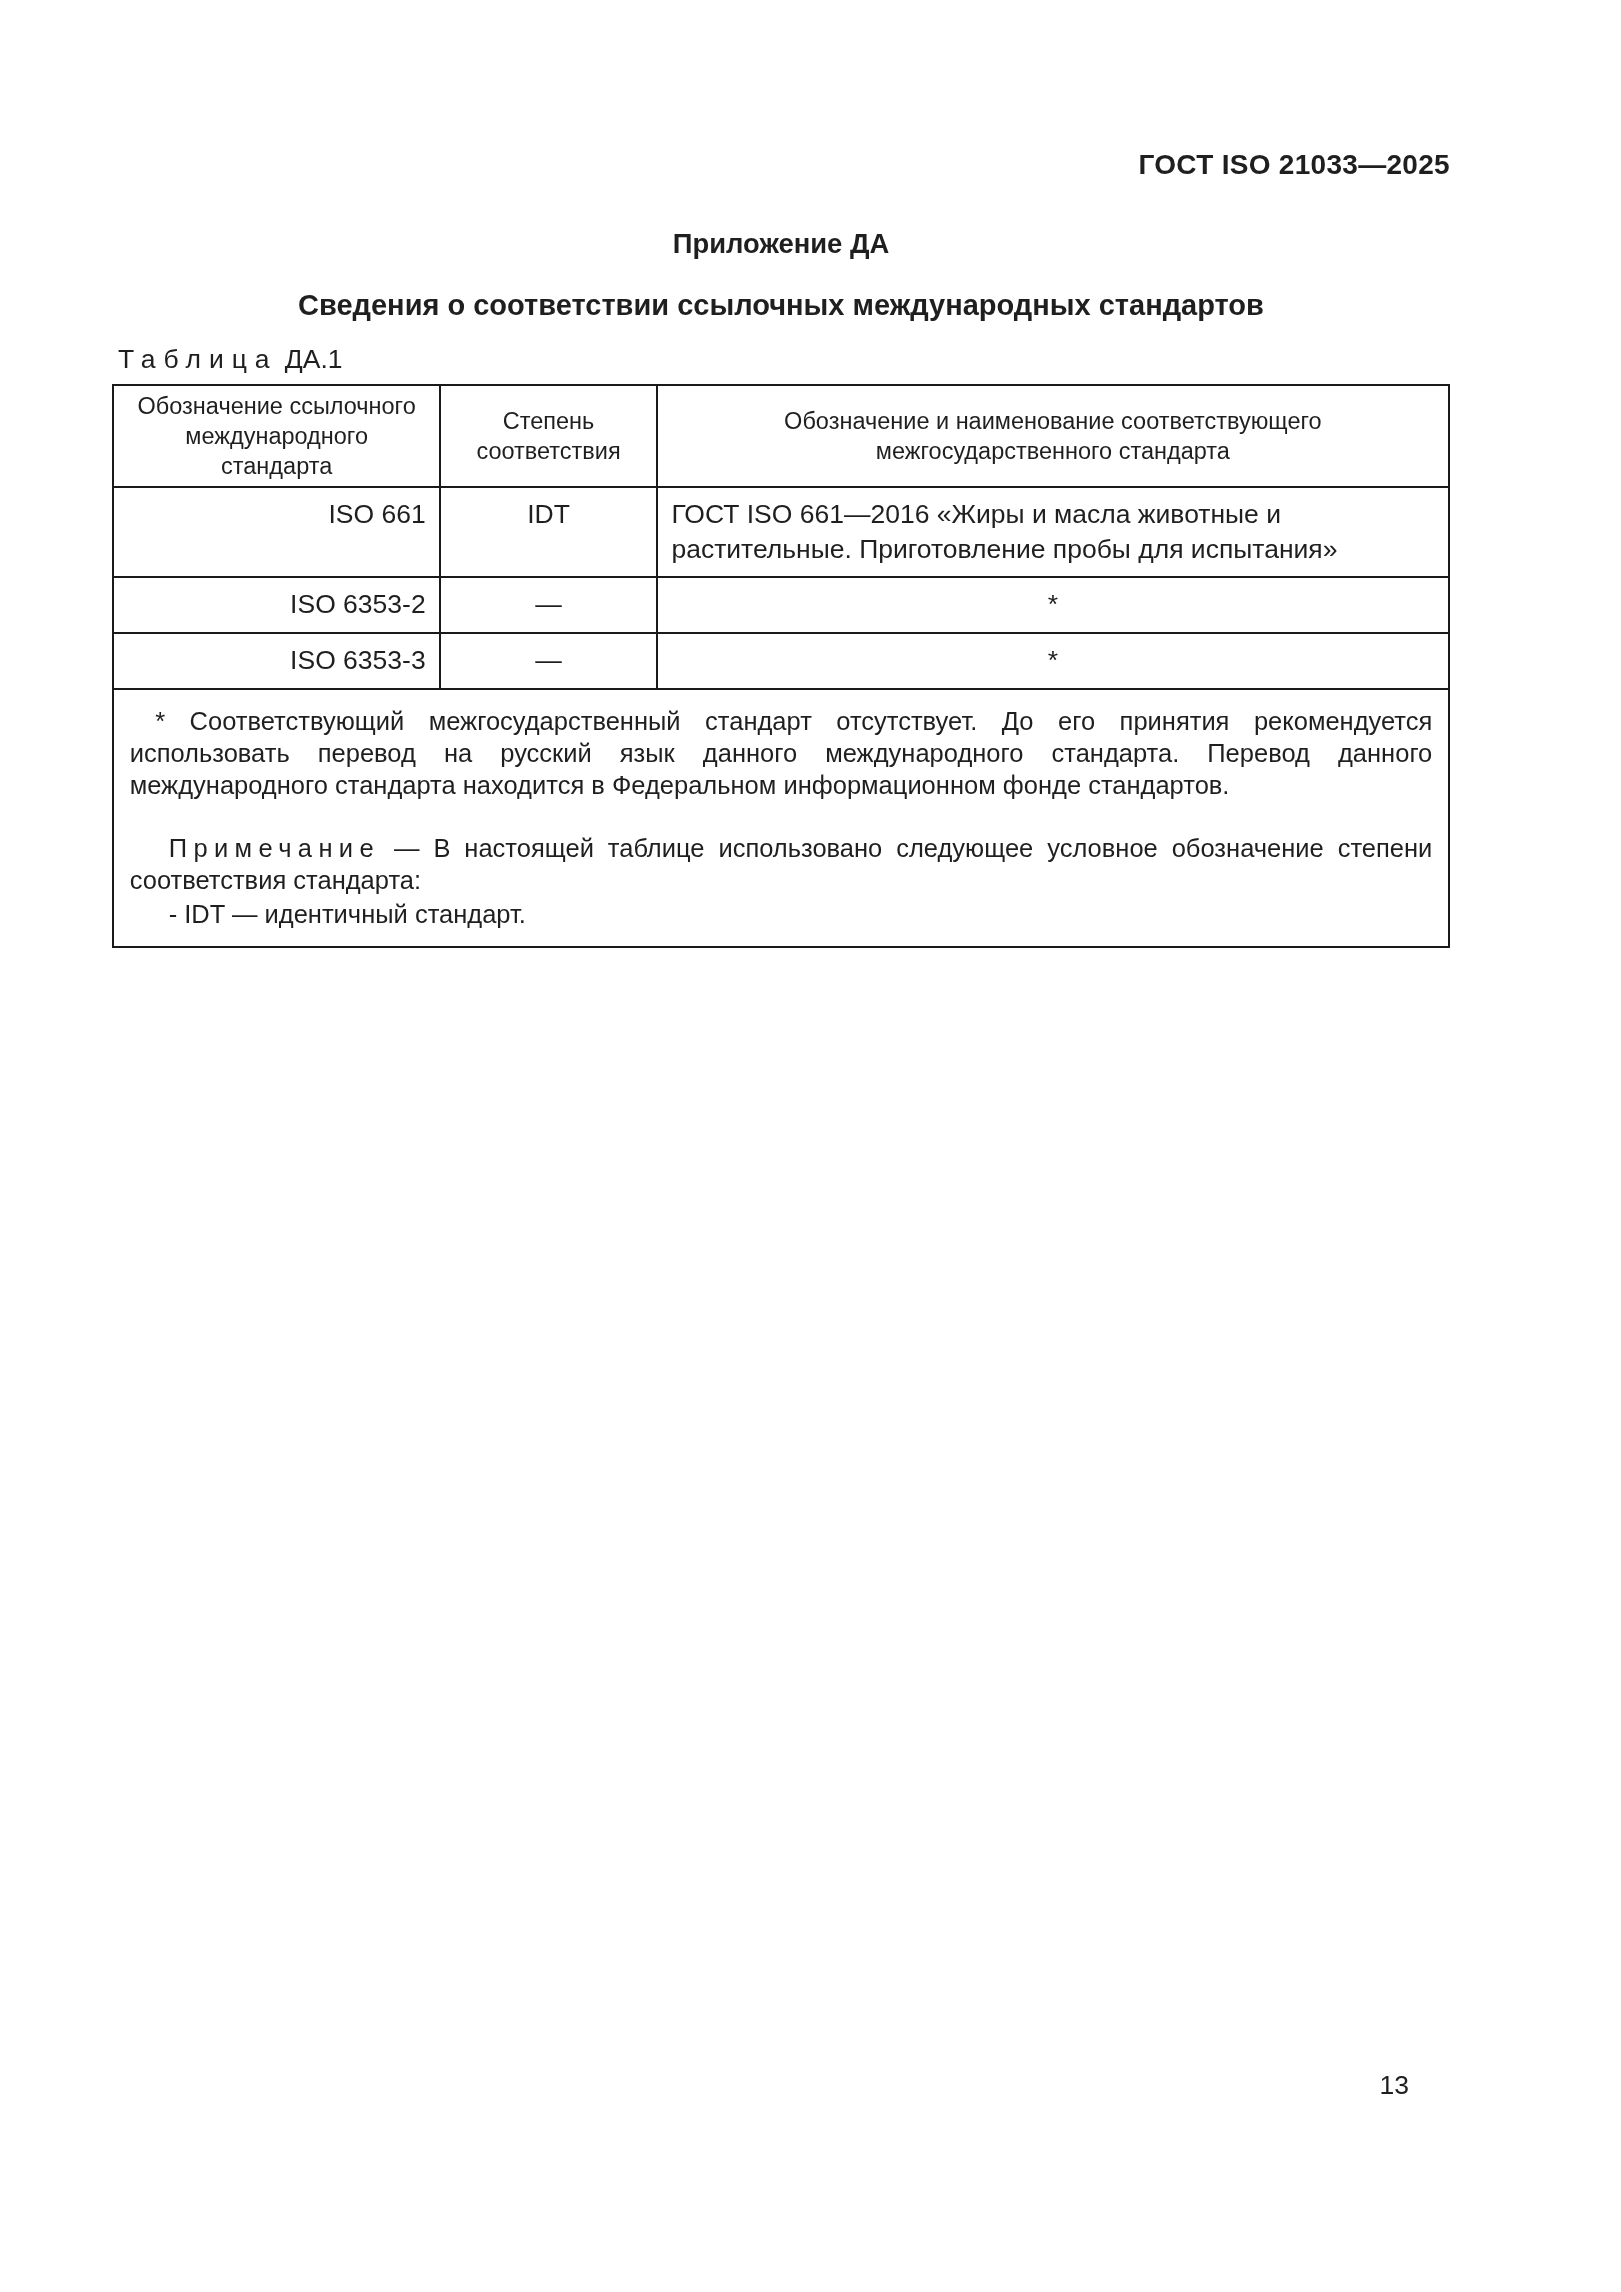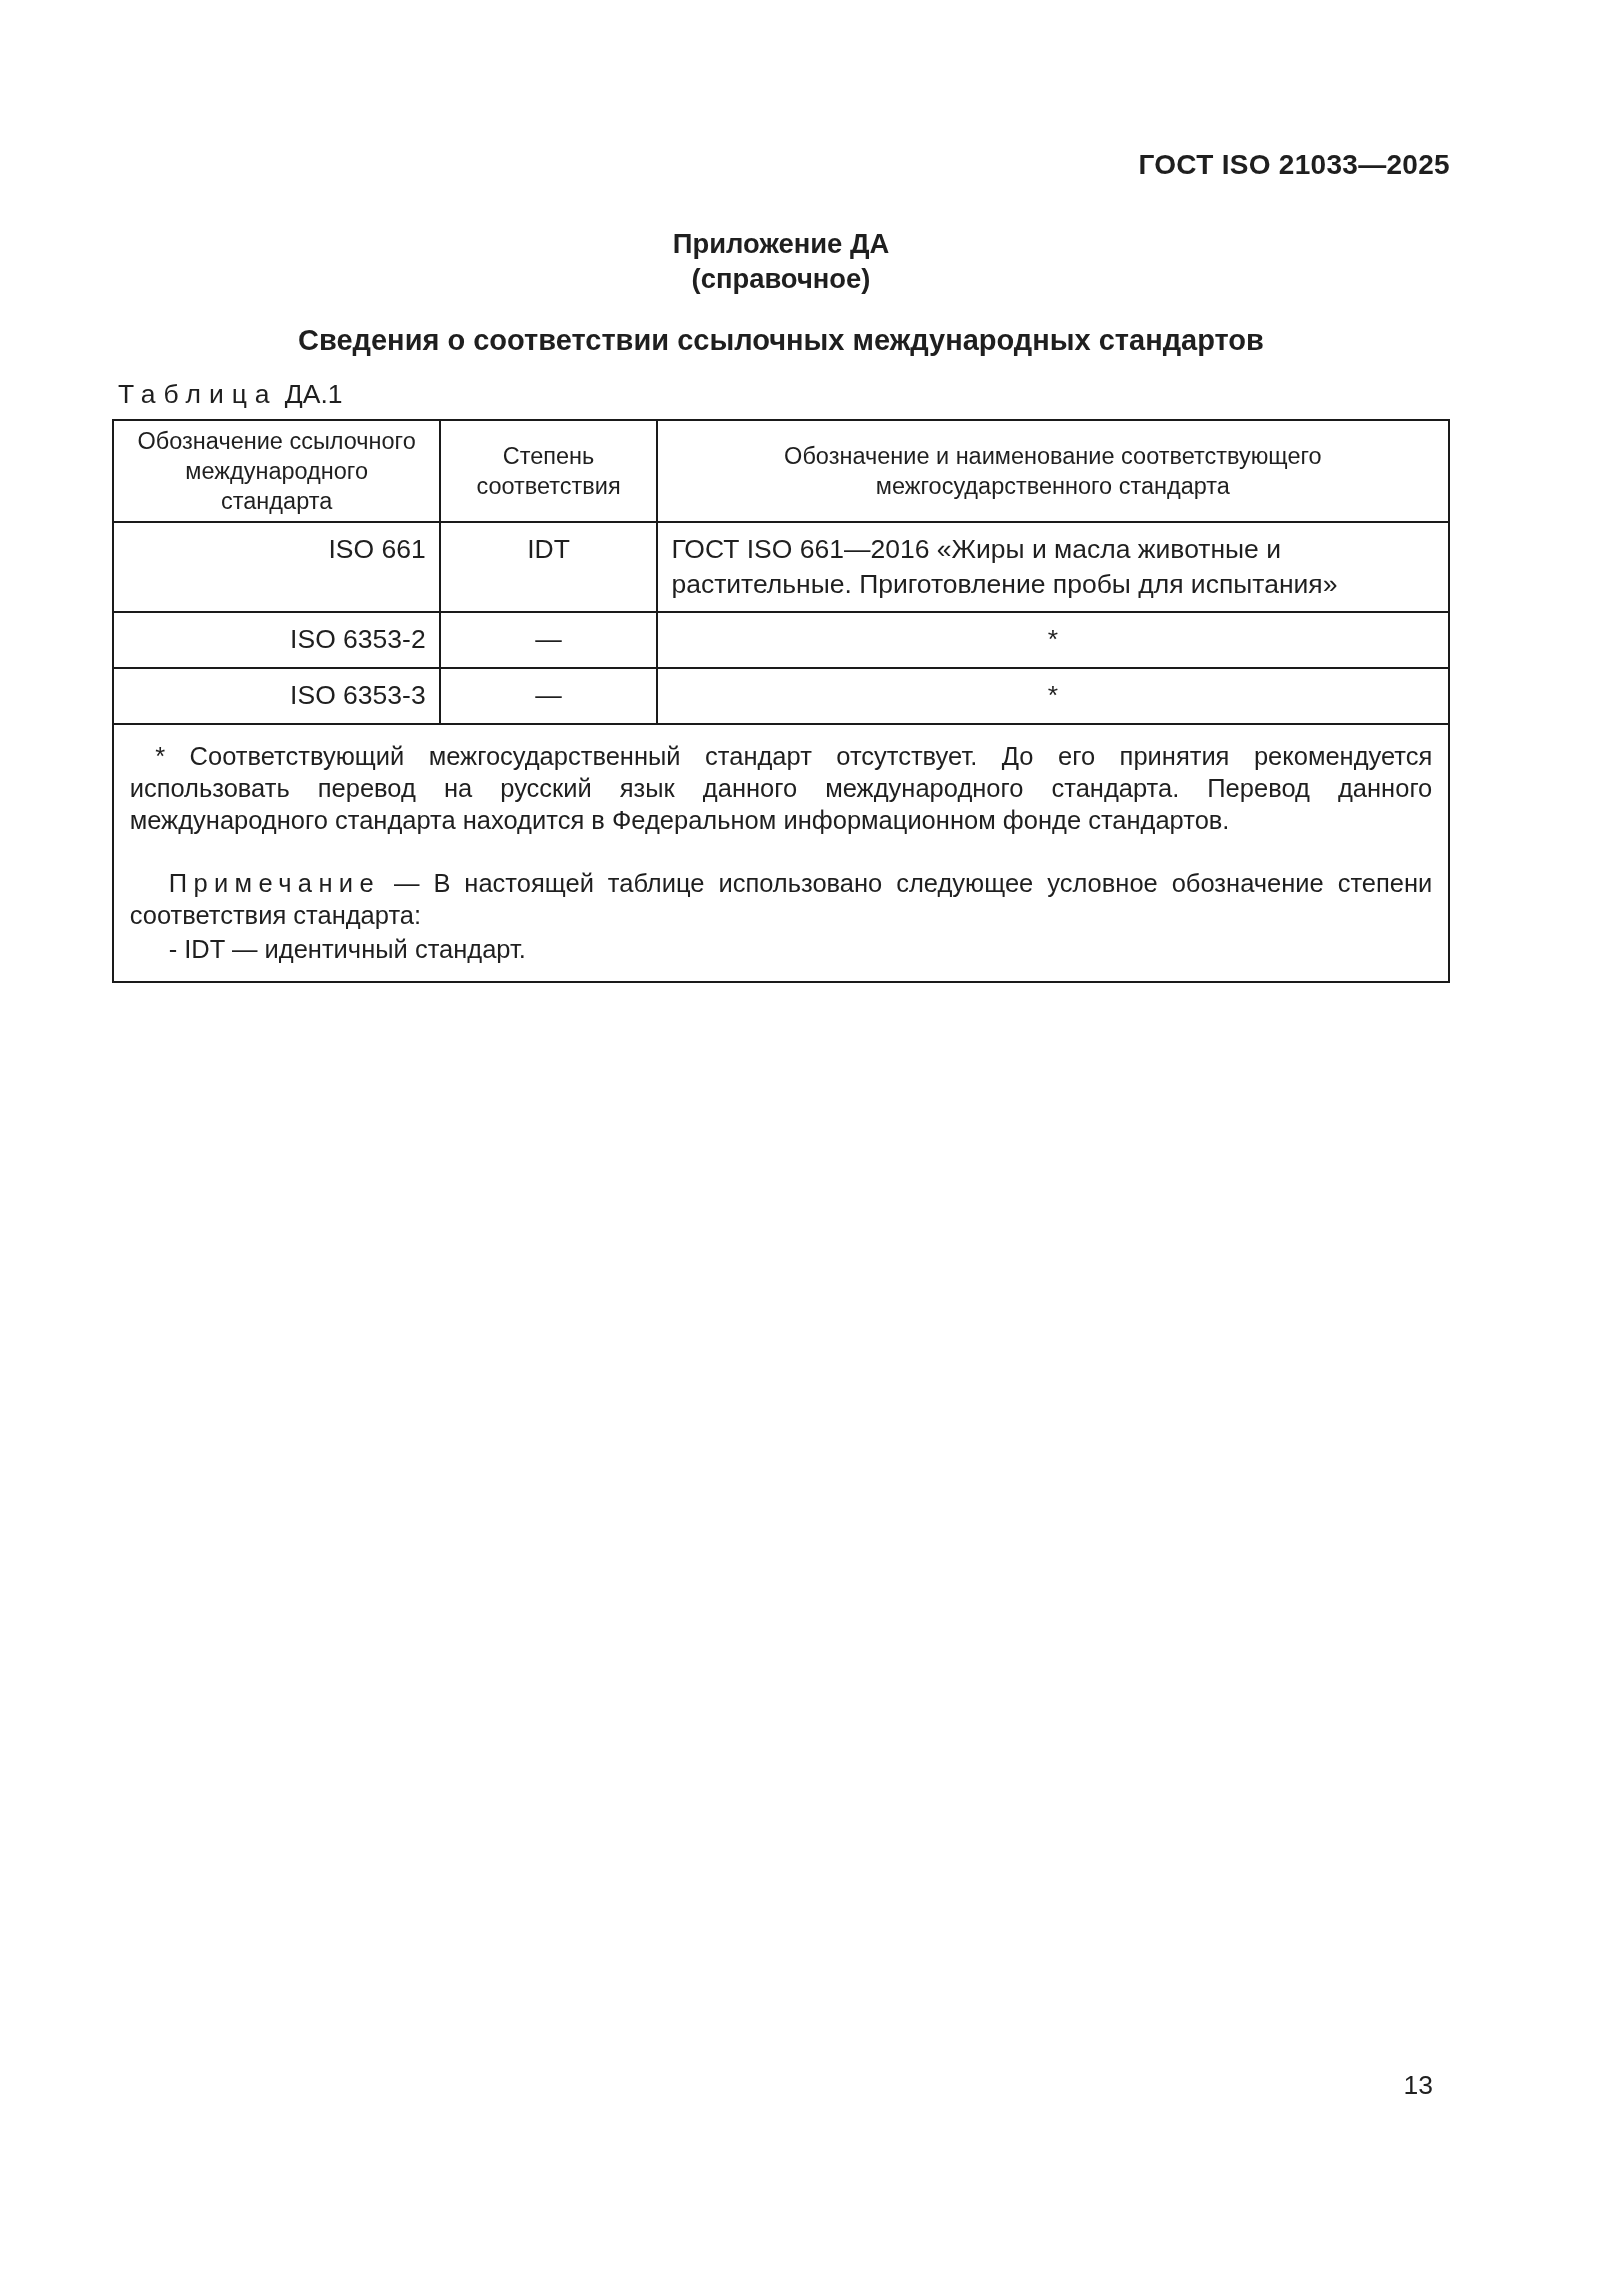--- a/index.html
+++ b/index.html
@@ -103,34 +103,33 @@
   .note-spaced {
     letter-spacing: 0.25em;
   }
   .note-item {
     margin: 2px 0 0 0;
     text-indent: 39px;
   }
   .page-number {
     position: absolute;
     top: 2070px;
-    right: 188px;
+    right: 212px;
     font-size: 26.5px;
   }
 </style>
 </head>
 <body>
 
 <div class="page">
 
   <div class="doc-header">ГОСТ ISO 21033—2025</div>
 
   <div class="appendix">
     <div>Приложение ДА</div>
-    <div>(справочное)</div>
   </div>
 
   <div class="main-title">
     <div>Сведения о соответствии ссылочных международных стандартов</div>
   </div>
 
   <div class="table-caption">
     <span class="spaced-word">Таблица</span>
     <span>ДА.1</span>
   </div>

